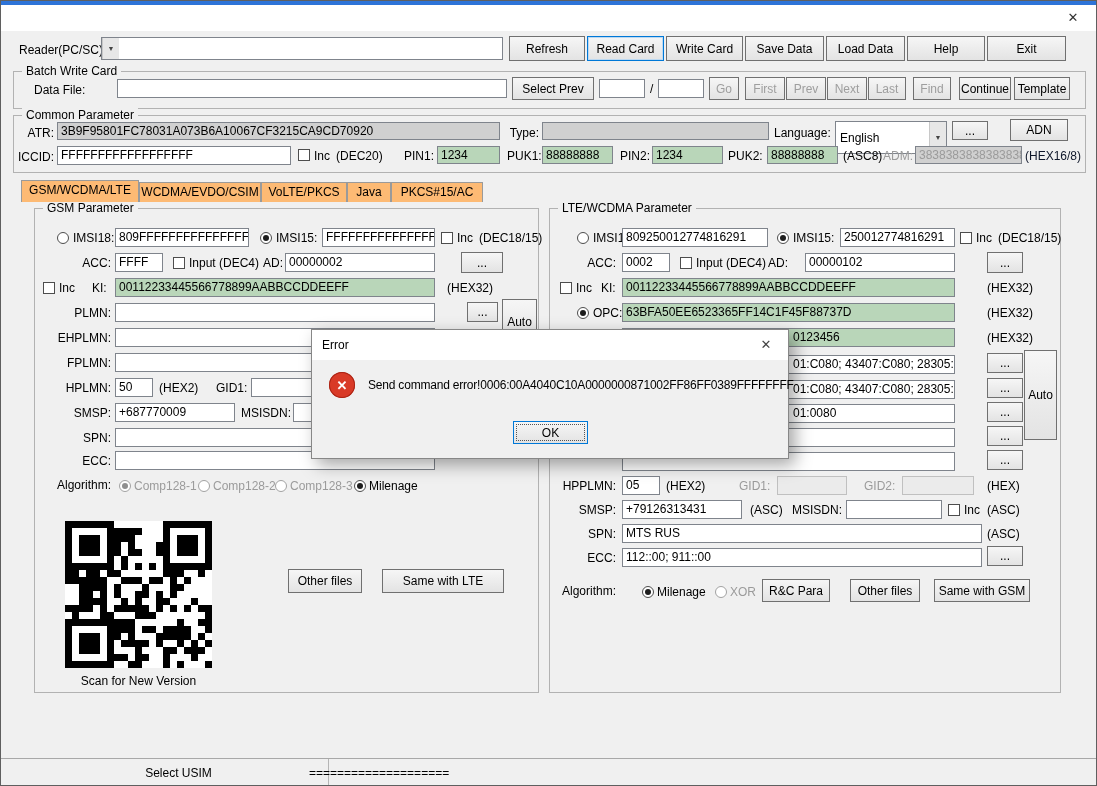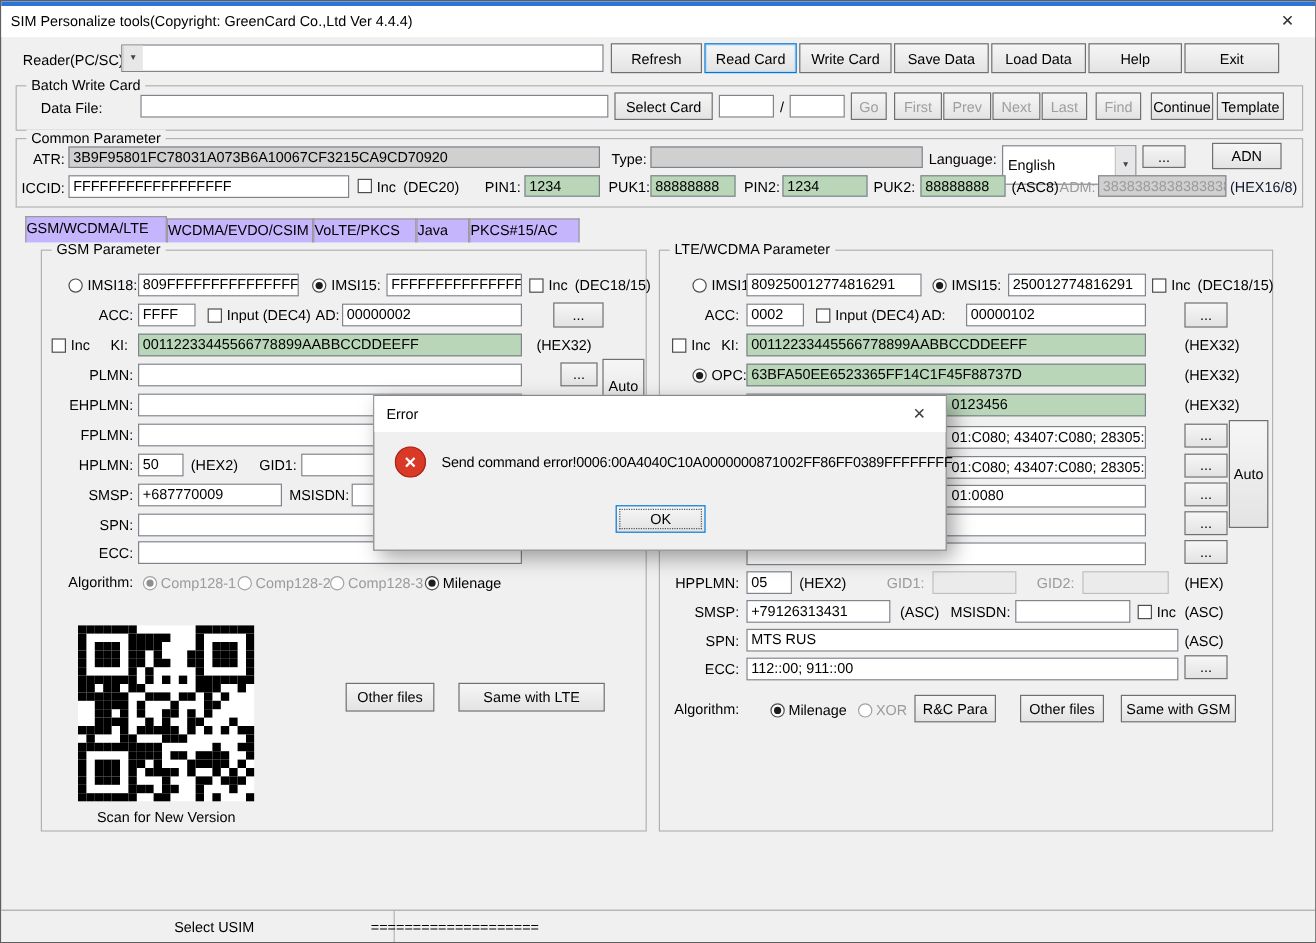--- a/index.html
+++ b/index.html
@@ -35,62 +35,61 @@
   .group { position:absolute; border:1px solid #b2b2b2; }
   .group > .legend { position:absolute; top:-8px; left:8px; background:#f0f0f0; padding:0 4px; height:14px; line-height:14px; white-space:nowrap; }
   .radio { position:absolute; width:12px; height:12px; border:1px solid #4d4d4d; border-radius:50%; background:#fff; }
   .radio.checked::after { content:""; position:absolute; left:2px; top:2px; width:6px; height:6px; border-radius:50%; background:#1d1d1d; }
   .radio.gray { border-color:#a2a2a2; }
   .radio.gray.checked::after { background:#8f8f8f; }
   .checkbox { position:absolute; width:12px; height:12px; border:1px solid #4d4d4d; background:#fff; }
   .dd { position:absolute; background:#fff; border:1px solid #7f848c; display:flex; align-items:center; }
   .dd .txt { flex:1; padding:0 4px; white-space:nowrap; overflow:hidden; }
   .dd .arrow { width:17px; align-self:stretch; border-left:1px solid #c8c8c8; background:#e7e7e7; display:flex; align-items:center; justify-content:center; font-size:7px; color:#444; }
-  .tab { position:absolute; top:181px; height:20px; line-height:19px; text-align:left; background:#c4b5fd; border:1px solid #9a9a9a; border-bottom:none; }
+  .tab { position:absolute; top:181px; height:20px; line-height:19px; text-align:center; background:#fdba74; border:1px solid #9a9a9a; border-bottom:none; }
   .tab.active { top:179px; height:22px; z-index:2; }
   .dialog { position:absolute; left:310px; top:328px; width:478px; height:130px; background:#f0f0f0; border:1px solid #878787; box-shadow:6px 6px 16px rgba(0,0,0,.35); z-index:10; }
   .dialog .dtitle { position:absolute; left:0; top:0; width:100%; height:30px; background:#ffffff; }
   .dialog .dttl { position:absolute; left:10px; top:0; line-height:30px; }
   .dialog .dclose { position:absolute; right:0; top:0; width:44px; height:30px; text-align:center; line-height:30px; font-size:13px; color:#444; }
   .err-icon { position:absolute; left:17px; top:42px; width:26px; height:26px; border-radius:50%; background:#d93a27; box-shadow:inset 0 0 0 1px #a92415; color:#fff; display:flex; align-items:center; justify-content:center; font-weight:bold; font-size:13px; }
   .dmsg { position:absolute; left:56px; top:48px; white-space:nowrap; letter-spacing:-0.2px; }
   .footer-link { position:absolute; left:0; top:714px; width:100%; text-align:center; }
   .footer-link span { color:#0000d0; font-weight:bold; font-size:15px; text-decoration:underline; cursor:pointer; }
   .statusbar { position:absolute; left:0; top:757px; width:100%; height:29px; background:#f0f0f0; border-top:1px solid #a8a8a8; }
   .statusbar .cell1 { position:absolute; left:0; top:0; width:300px; height:100%; border-right:1px solid #b5b5b5; text-align:center; line-height:28px;margin-left:28px; }
   .statusbar .cell2 { position:absolute; left:308px; top:0; height:100%; line-height:28px; white-space:nowrap; }
   .qr { position:absolute; left:30px; top:312px; width:147px; height:147px; }
 </style>
 </head>
 <body>
 
 <div class="win">
   <div class="accent"></div>
   <div class="titlebar">
-    <span class="ttl">SIM Personalize tools(Copyright: GreenCard Co.,Ltd Ver 4.4.4)</span>
     <span class="winclose">✕</span>
   </div>
 
   <div class="lbl" style="left:18px;top:41px">Reader(PC/SC):</div>
   <div class="dd" style="left:100px;top:36px;width:402px;height:23px">
     <span class="arrow">▼</span>
   </div>
   <div class="btn" style="left:508px;top:35px;width:76px;height:25px">Refresh</div>
   <div class="btn blue" style="left:586px;top:35px;width:77px;height:25px">Read Card</div>
   <div class="btn" style="left:665px;top:35px;width:77px;height:25px">Write Card</div>
   <div class="btn" style="left:744px;top:35px;width:79px;height:25px">Save Data</div>
   <div class="btn" style="left:825px;top:35px;width:79px;height:25px">Load Data</div>
   <div class="btn" style="left:906px;top:35px;width:78px;height:25px">Help</div>
   <div class="btn" style="left:986px;top:35px;width:79px;height:25px">Exit</div>
 
   <div class="group" style="left:12px;top:70px;width:1073px;height:38px">
     <span class="legend">Batch Write Card</span>
     <div class="lbl" style="left:20px;top:10px">Data File:</div>
     <div class="field" style="left:103px;top:7px;width:390px"></div>
-    <div class="btn" style="left:498px;top:5px;width:82px;height:23px">Select Card</div>
+    <div class="btn" style="left:498px;top:5px;width:82px;height:23px">Select Prev</div>
     <div class="field" style="left:585px;top:7px;width:46px"></div>
     <div class="lbl" style="left:636px;top:9px">/</div>
     <div class="field" style="left:644px;top:7px;width:46px"></div>
     <div class="btn disabled" style="left:695px;top:5px;width:30px;height:23px">Go</div>
     <div class="btn disabled" style="left:731px;top:5px;width:40px;height:23px">First</div>
     <div class="btn disabled" style="left:772px;top:5px;width:40px;height:23px">Prev</div>
     <div class="btn disabled" style="left:813px;top:5px;width:40px;height:23px">Next</div>
     <div class="btn disabled" style="left:854px;top:5px;width:38px;height:23px">Last</div>
     <div class="btn disabled" style="left:899px;top:5px;width:38px;height:23px">Find</div>
     <div class="btn" style="left:945px;top:5px;width:52px;height:23px">Continue</div>

